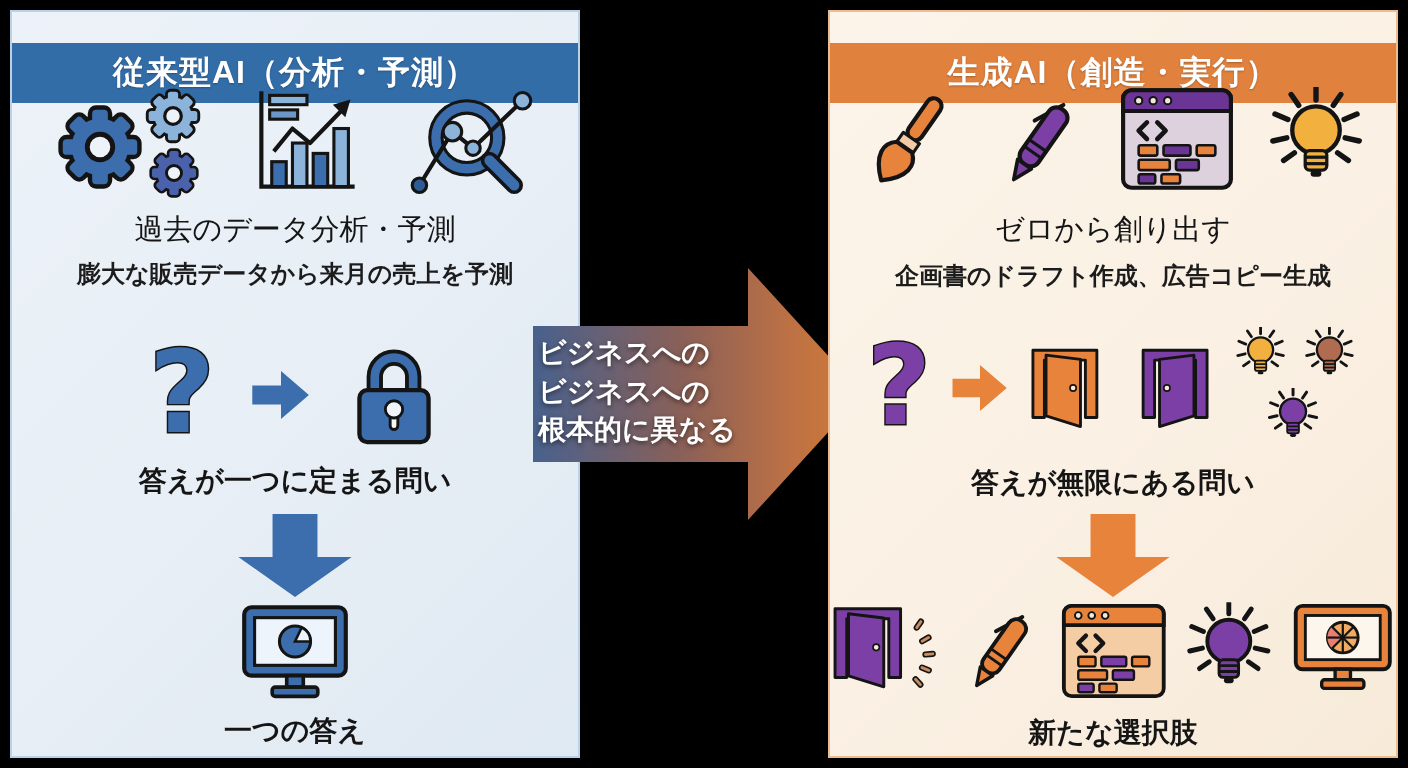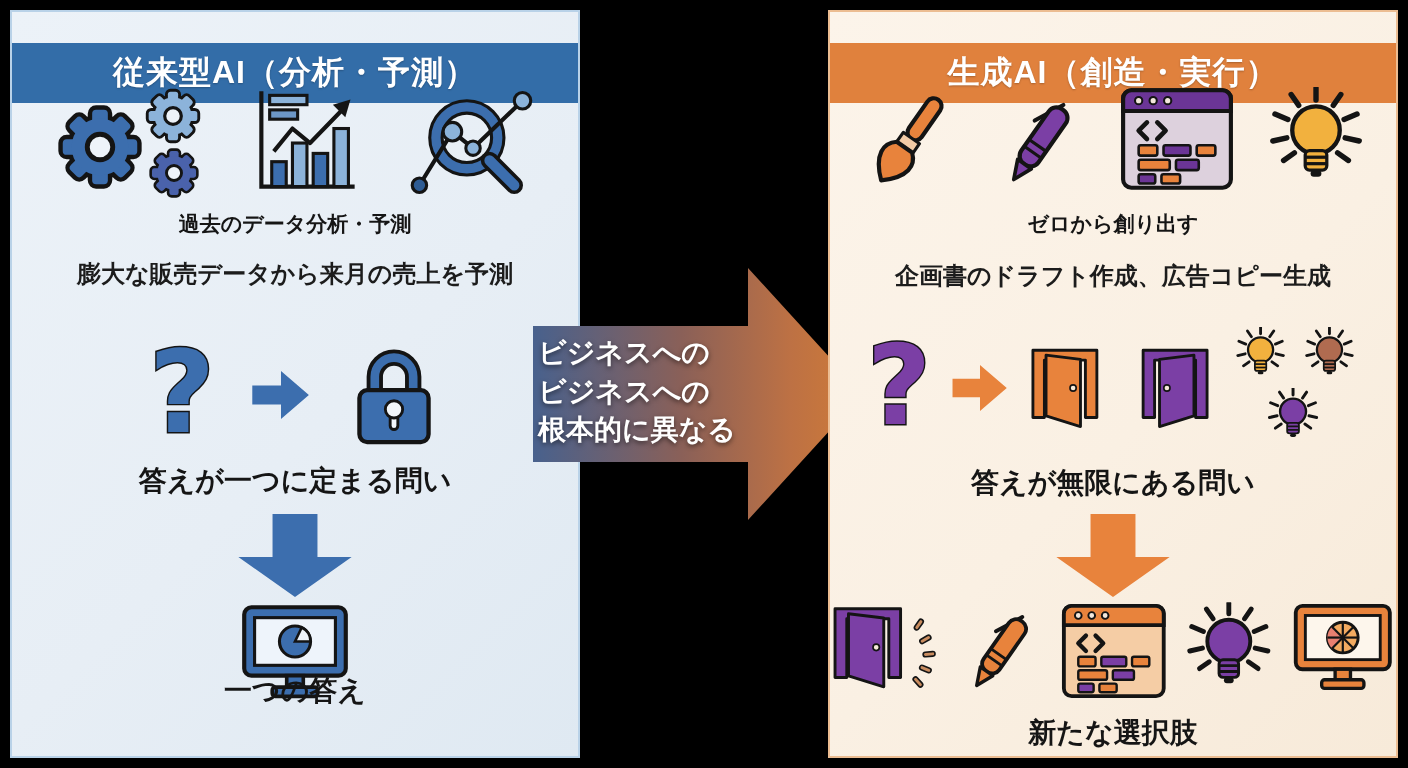--- a/index.html
+++ b/index.html
@@ -39,32 +39,32 @@
   .panel.left .panel-header{background:var(--left-header);}
   .panel.right .panel-header{background:var(--right-header);}
   .panel-header h1{
     color:var(--text-light);font-size:32px;font-weight:800;letter-spacing:1px;
     text-shadow:0 1px 2px rgba(0,0,0,.25);
   }
   .row{
     position:absolute;left:0;width:100%;
     display:flex;justify-content:center;align-items:center;text-align:center;
   }
-  .heading{font-size:21px;font-weight:700;color:var(--text-dark);}
+  .heading{font-size:29px;font-weight:400;color:var(--text-dark);}
   .subtext{font-size:24px;font-weight:600;color:#1c1c1c;}
   .caption{font-size:28px;font-weight:800;color:var(--text-dark);}
   
   .l-icons{top:72px;gap:40px;align-items:flex-start;}
   .l-heading{top:198px;}
   .l-sub{top:246px;}
   .l-q{top:320px;gap:36px;}
   .l-cap1{top:450px;}
   .l-darrow{top:502px;}
   .l-monitor{top:592px;}
-  .l-cap2{top:660px;}
+  .l-cap2{top:700px;}
   
   .r-icons{top:74px;gap:28px;align-items:flex-start;}
   .r-heading{top:198px;}
   .r-sub{top:248px;}
   .r-q{top:314px;gap:20px;}
   .r-cap1{top:452px;}
   .r-darrow{top:502px;}
   .r-icons2{top:588px;gap:13px;align-items:center;}
   .r-cap2{top:702px;}
   

